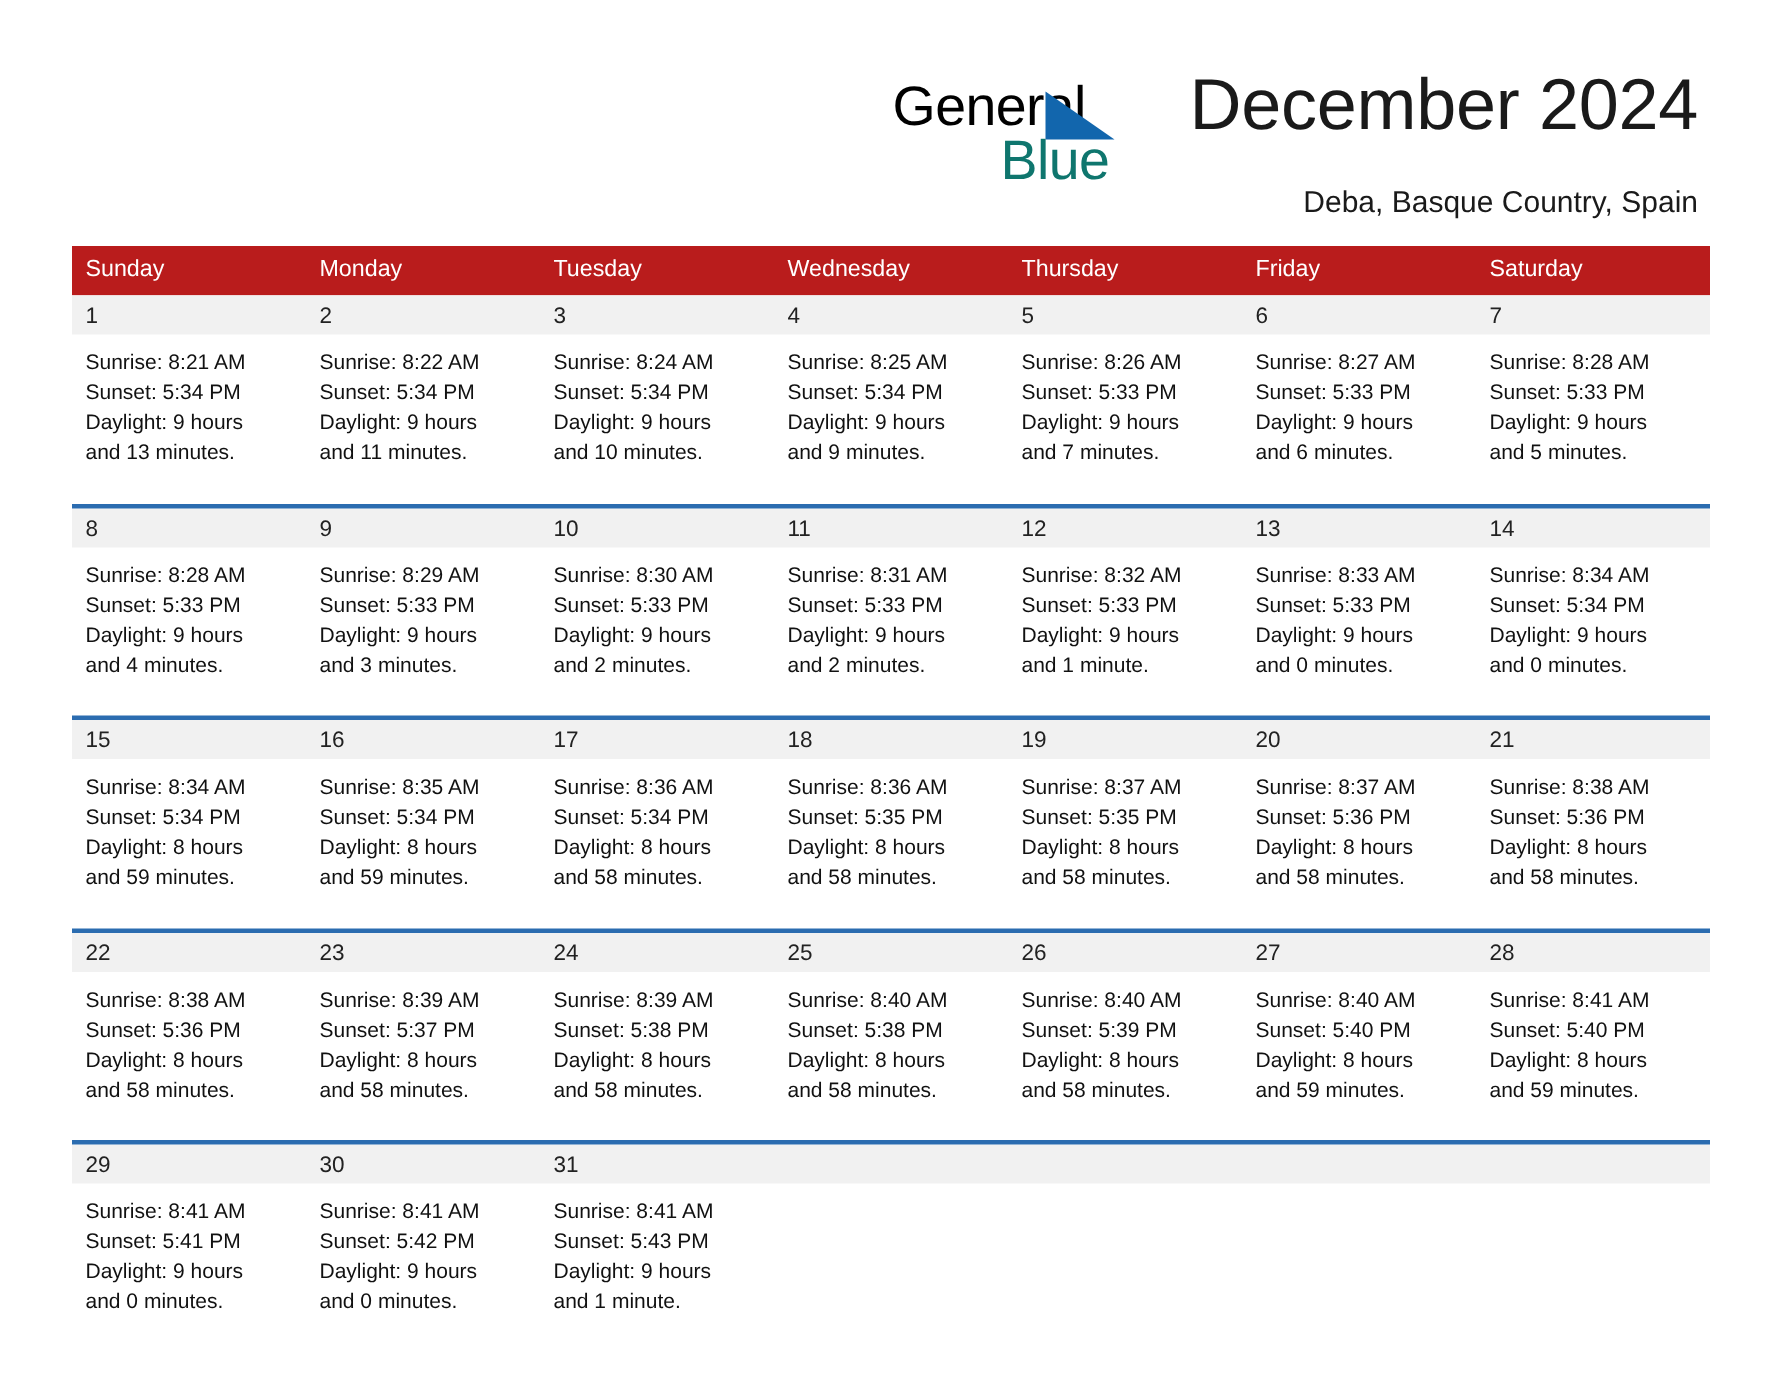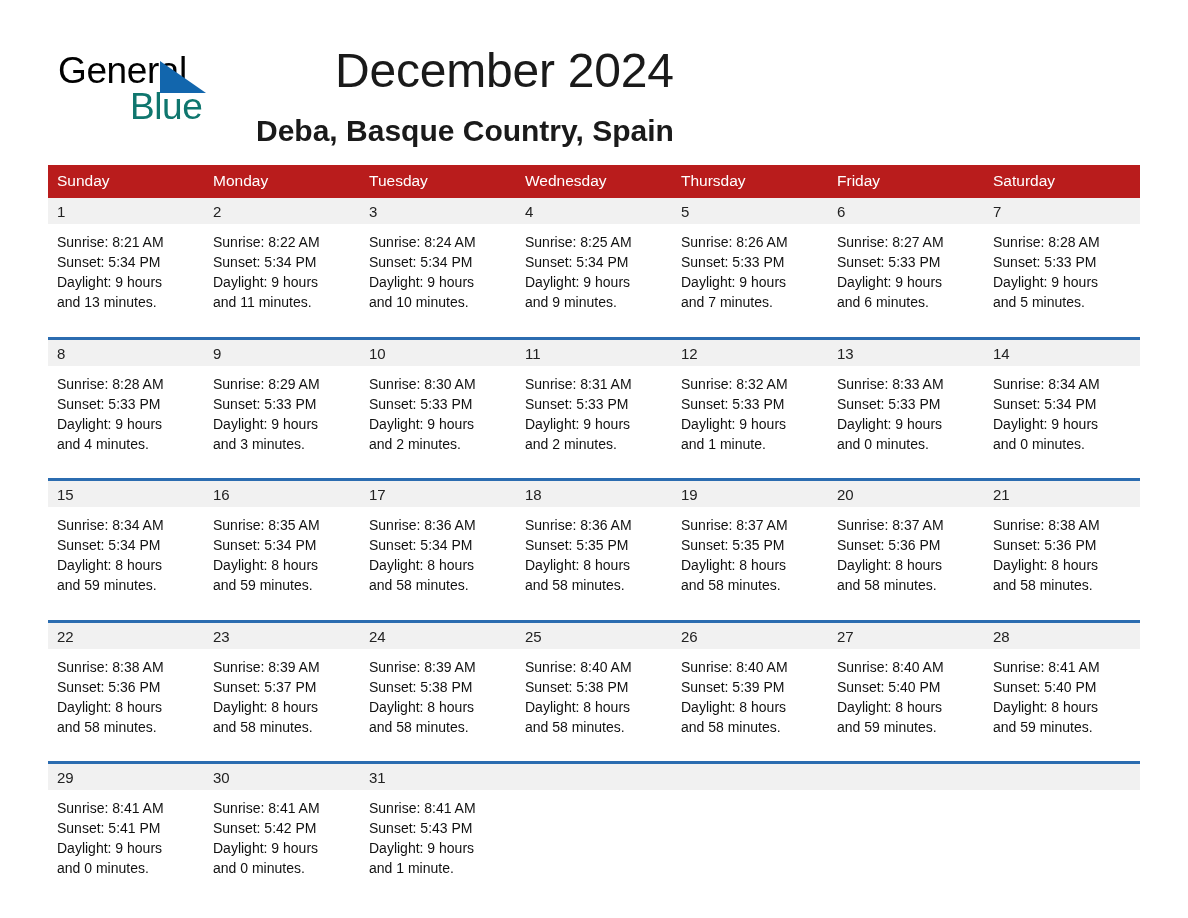--- a/index.html
+++ b/index.html
@@ -13,21 +13,21 @@
     position: relative;
     width: 1188px; height: 918px;
     background: #ffffff;
     overflow: hidden;
   }
 
   
   .top {
     display: flex;
     align-items: flex-start;
-    justify-content: flex-start;
+    justify-content: flex-end;
     padding: 44px 56px 0 56px;
   }
   .brand { position: relative; width: 200px; height: 86px; }
   .brand-general {
     position: absolute; left: 2px; top: 8px;
     font-size: 37px; color: #000000; letter-spacing: -0.4px;
     line-height: 1;
   }
   .brand-tri {
     position: absolute; left: 104px; top: 17px;
@@ -40,22 +40,22 @@
     font-size: 37px; color: #0f766e; letter-spacing: -0.4px;
     line-height: 1;
   }
   .titles { text-align: right; padding-top: 2px; }
   .month-title {
     font-size: 48px; color: #1a1a1a; line-height: 1.05;
     font-weight: normal; letter-spacing: -0.2px;
     white-space: nowrap;
   }
   .location {
-    font-size: 30px; color: #1a1a1a; line-height: 1.1;
-    margin-top: 18px; white-space: nowrap; font-weight: bold;
+    font-size: 20px; color: #1a1a1a; line-height: 1.1;
+    margin-top: 28px; white-space: nowrap;
   }
 
   
   .cal {
     margin: 18px 48px 0 48px;
     width: 1092px;
   }
   table.calendar {
     width: 100%;
     border-collapse: collapse;

